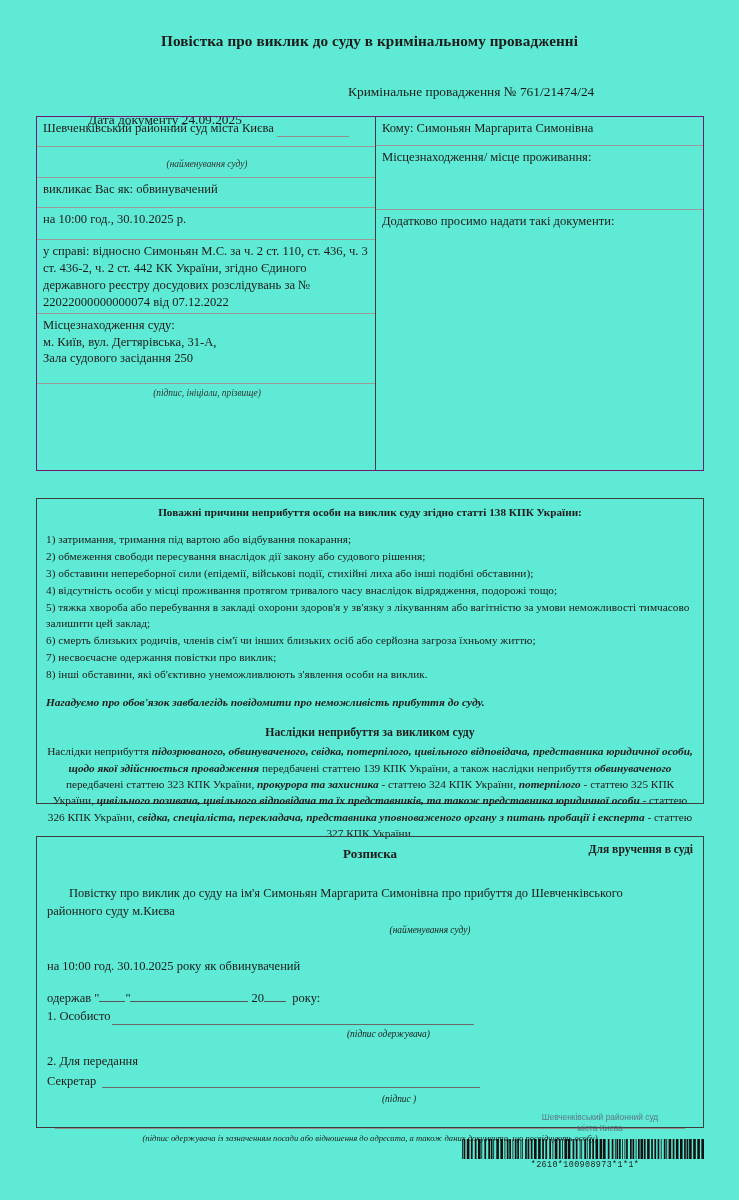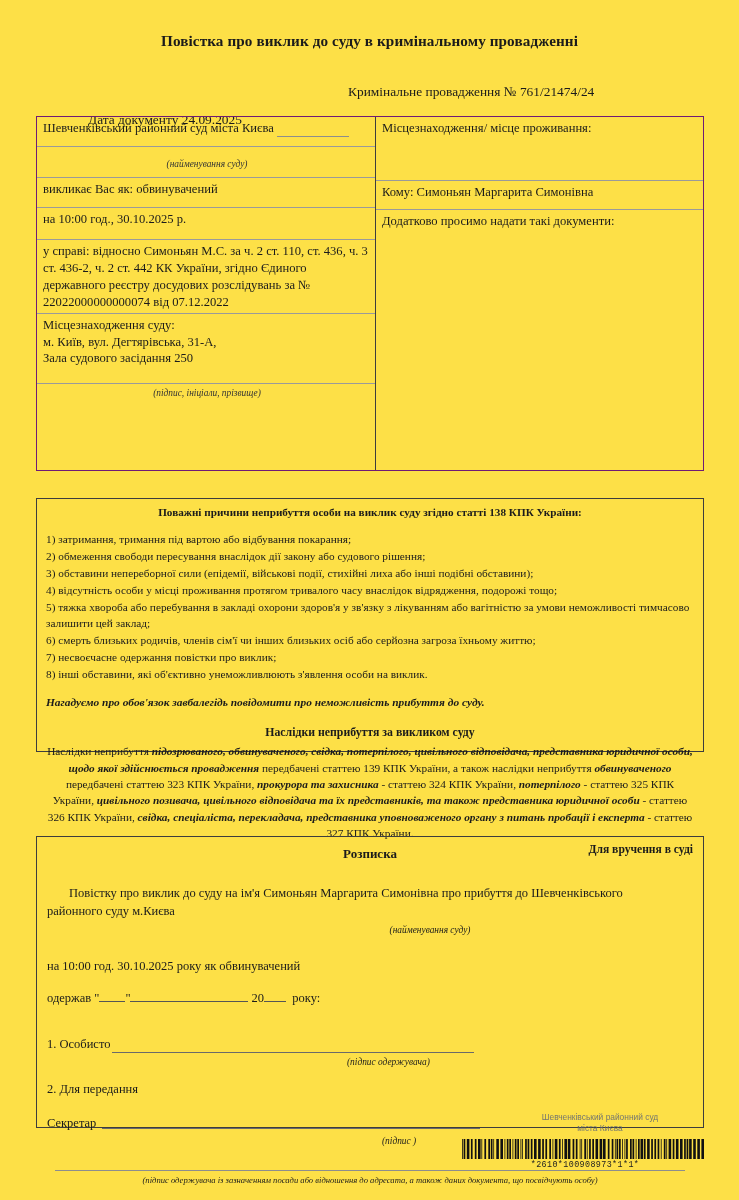--- a/index.html
+++ b/index.html
@@ -12,21 +12,21 @@
     height: 1200px;
     position: relative;
     font-family: "Liberation Serif", "DejaVu Serif", serif;
     color: #1b1b1b;
     overflow: hidden;
   }
   .page {
     position: relative;
     width: 739px;
     height: 1200px;
-    background: #fde047;
+    background: #5eead4;
     box-sizing: border-box;
   }
 
   
   .doc-title {
     position: absolute;
     top: 32px;
     left: 0;
     width: 739px;
     text-align: center;
@@ -123,21 +123,21 @@
     height: 95px;
     pointer-events: none;
   }
 
   
   .reasons-box {
     position: absolute;
     top: 498px;
     left: 36px;
     width: 668px;
-    height: 254px;
+    height: 306px;
     border: 1px solid #3d3d3d;
     box-sizing: border-box;
     padding: 6px 9px 4px 9px;
     font-size: 11.3px;
     line-height: 1.42;
   }
   .reasons-title {
     text-align: center;
     font-weight: bold;
     font-size: 11.2px;
@@ -213,42 +213,42 @@
     border-bottom: 1px solid #555;
     height: 12px;
   }
   .u-tiny {
     display: inline-block;
     width: 22px;
     border-bottom: 1px solid #555;
     height: 12px;
   }
   .line-personally {
-    margin-top: 28px;
+    margin-top: 0;
     display: flex;
     align-items: flex-end;
   }
   .fill-rule {
     flex: 0 0 auto;
     width: 362px;
     border-bottom: 1px solid #6a6a6a;
     height: 13px;
     margin-left: 2px;
   }
   .cap-under {
     font-size: 9.4px;
     font-style: italic;
     margin-top: 3px;
     margin-left: 300px;
   }
   .line-transfer { margin-top: 12px; }
   .line-secretary {
-    margin-top: 16px;
+    margin-top: 2px;
     display: flex;
-    align-items: flex-start;
+    align-items: center;
   }
   .fill-rule2 {
     flex: 0 0 auto;
     width: 378px;
     border-bottom: 1px solid #6a6a6a;
     height: 13px;
     margin-left: 6px;
   }
   .cap-under2 {
     font-size: 9.4px;
@@ -338,25 +338,25 @@
         <div>Місцезнаходження суду:</div>
         <div>м. Київ, вул. Дегтярівська, 31-А,</div>
         <div>Зала судового засідання 250</div>
       </div>
       <div class="cell c-caption2 last">
         <span class="caption">(підпис, ініціали, прізвище)</span>
       </div>
     </div>
 
     <div class="col-right">
+      <div class="cell c-whom">
+        <span>Кому: Симоньян Маргарита Симонівна</span>
+      </div>
       <div class="cell c-addr">
         <span>Місцезнаходження/ місце проживання:</span>
-      </div>
-      <div class="cell c-whom">
-        <span>Кому: Симоньян Маргарита Симонівна</span>
       </div>
       <div class="cell c-docs last">
         <span>Додатково просимо надати такі документи:</span>
       </div>
     </div>
   </div>
 
   <div class="reasons-box">
     <div class="reasons-title">Поважні причини неприбуття особи на виклик суду згідно статті 138 КПК України:</div>
 

